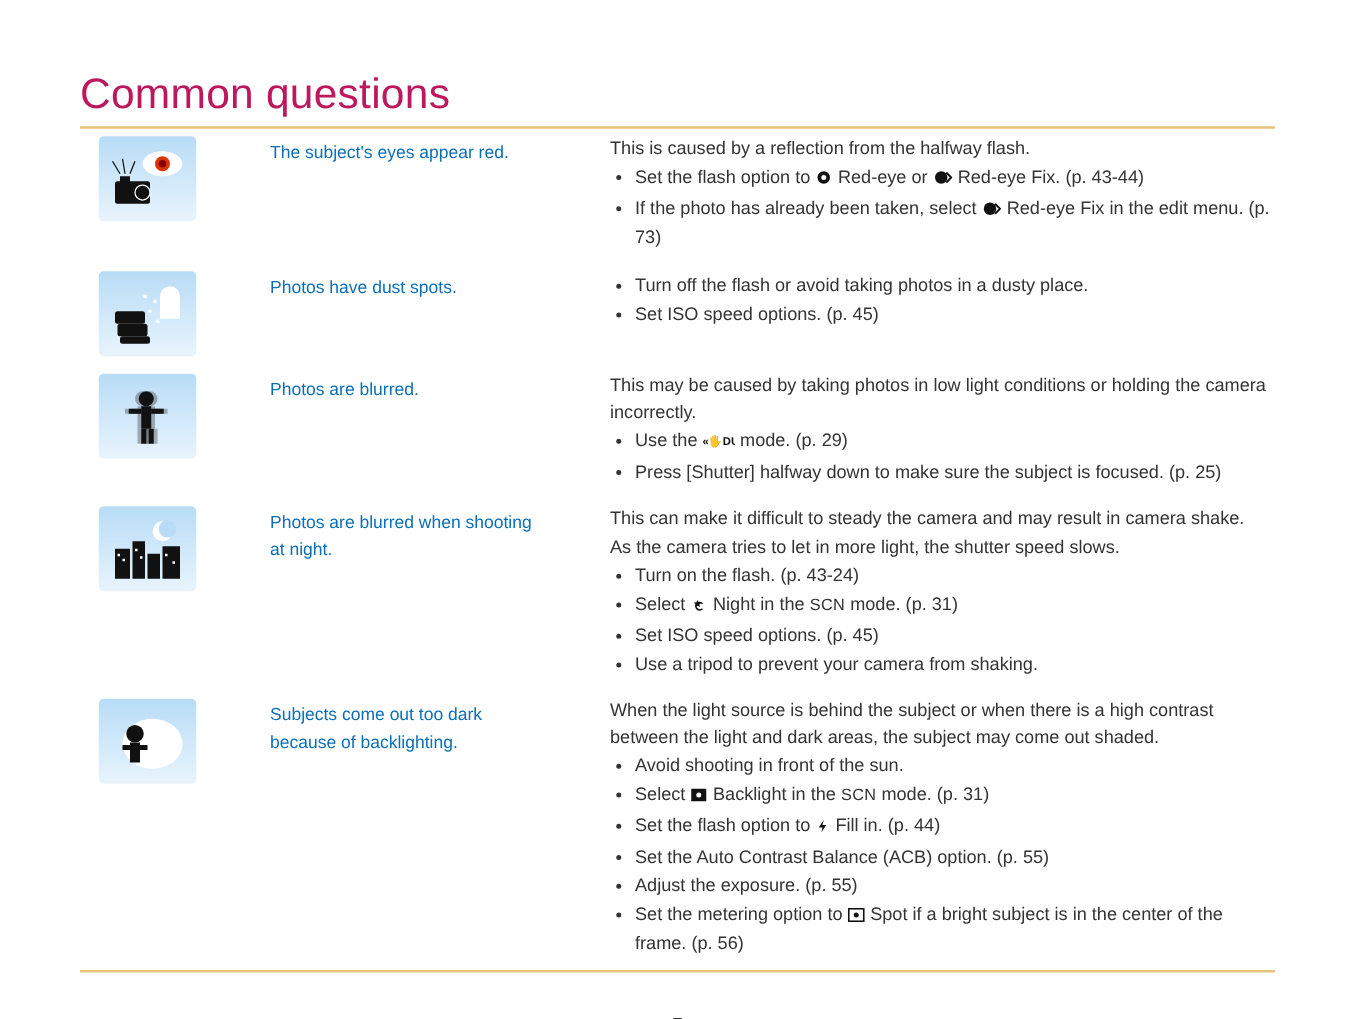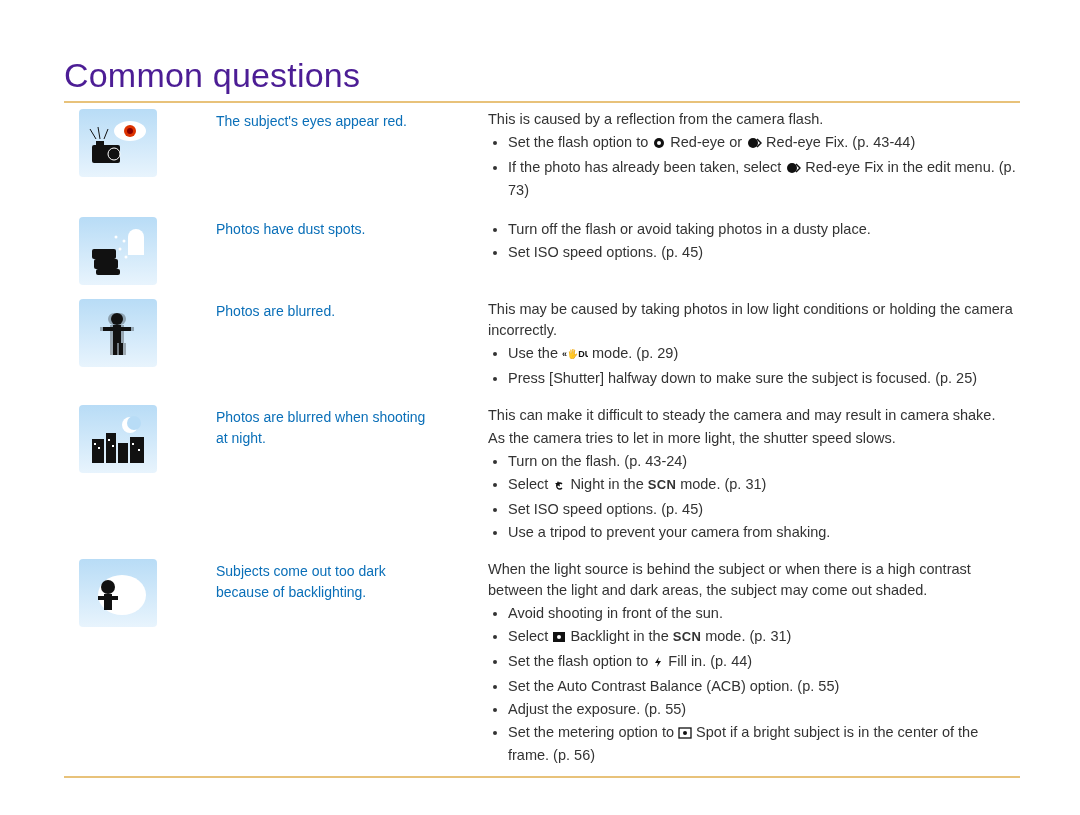--- a/index.html
+++ b/index.html
@@ -7,21 +7,21 @@
     padding: 0;
     width: 1080px;
     font-family: Arial, Helvetica, sans-serif;
     color: #333;
     background: #fff;
   }
   .page {
     padding: 56px 60px 30px 64px;
   }
   h1.title {
-    color: #4c1d95;
+    color: #be185d;
     font-size: 34px;
     font-weight: 400;
     margin: 0 0 6px 0;
     letter-spacing: 0.2px;
   }
   .intro {
     font-size: 15px;
     color: #333;
     margin: 0 0 24px 0;
     font-weight: 300;
@@ -86,21 +86,21 @@
   .bold {
     font-weight: 400;
   }
   .page-number {
     text-align: center;
     font-size: 15px;
     padding-top: 34px;
   }
   .scn {
     font-family: Arial, sans-serif;
-    font-weight: 700;
+    font-weight: 400;
     font-size: 13px;
     letter-spacing: 0.3px;
   }
   .inline-icon {
     display: inline-block;
     vertical-align: -2px;
   }
 </style>
 </head>
 <body>
@@ -123,21 +123,21 @@
           <line x1="10" y1="24" x2="4" y2="14" stroke="#111" stroke-width="1"></line>
           <line x1="14" y1="24" x2="12" y2="12" stroke="#111" stroke-width="1"></line>
           <line x1="18" y1="24" x2="22" y2="14" stroke="#111" stroke-width="1"></line>
         </svg>
       </div>
     </div>
     <div class="label-cell">
       <span class="label-link">The subject's eyes appear red.</span>
     </div>
     <div class="desc-cell">
-      <p>This is caused by a reflection from the camera flash.</p>
+      <p>This is caused by a reflection from the halfway flash.</p>
       <ul>
         <li><span>Set the flash option to </span><span class="inline-icon"><svg width="14" height="12">
                 <circle cx="7" cy="6" r="5" fill="#111"></circle>
                 <circle cx="7" cy="6" r="2" fill="#fff"></circle>
               </svg></span><span> Red-eye or </span><span class="inline-icon"><svg width="16" height="12">
                 <circle cx="7" cy="6" r="5" fill="#111"></circle>
                 <path d="M11 2 l4 4 -4 4" fill="none" stroke="#111" stroke-width="1.5"></path>
               </svg></span><span> Red-eye Fix. (p. 43-44)</span></li>
         <li><span>If the photo has already been taken, select </span><span class="inline-icon"><svg width="16" height="12">
                 <circle cx="7" cy="6" r="5" fill="#111"></circle>

